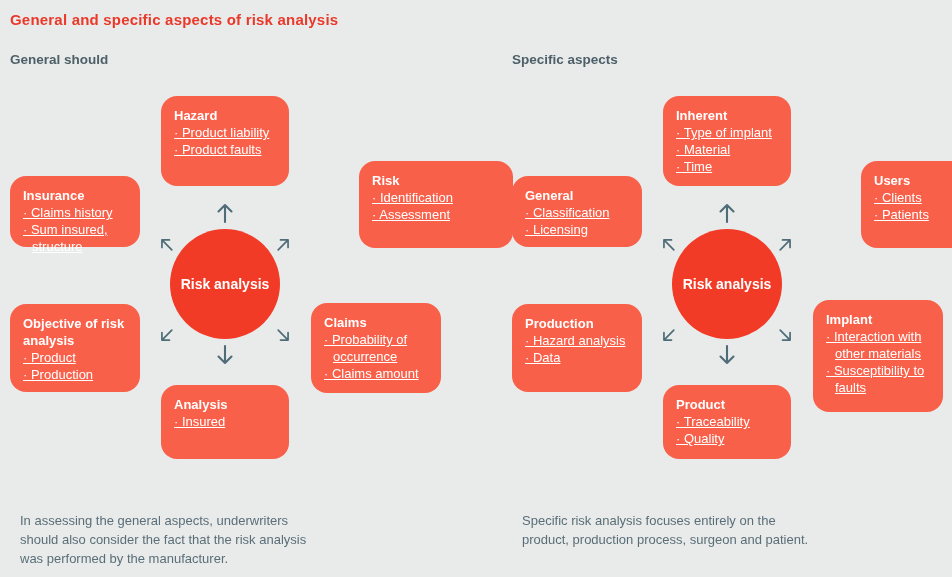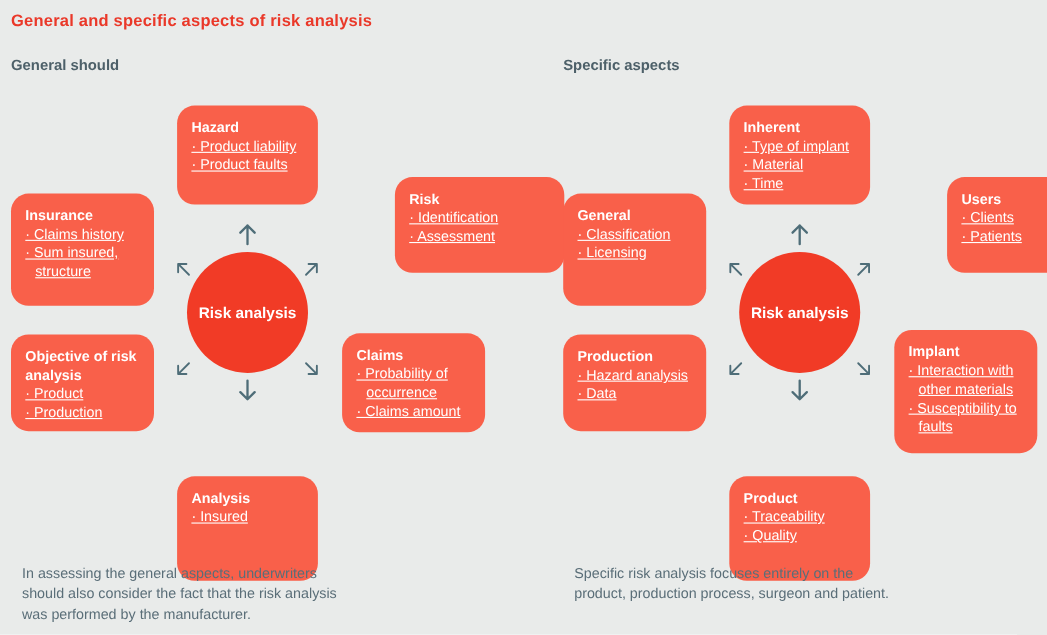--- a/index.html
+++ b/index.html
@@ -23,25 +23,25 @@
   .box {
     position:absolute; border-radius:16px;
     background:var(--box_orange,#f9604a);
     color:var(--box_text,#fff);
     padding:11px 12px 0 13px; box-sizing:border-box;
     font-size:13px;
   }
   .box-title { font-weight:bold; line-height:17px; }
   .box-item  { line-height:17px; padding-left:9px; text-indent:-9px;text-decoration:underline; }
   .box-top         { left:161px; top:96px;  width:128px; height:90px; }
-  .box-left-upper  { left:10px;  top:176px; width:130px; height:102px; }
+  .box-left-upper  { left:10px;  top:176px; width:130px; height:71px; }
   .box-right-upper { left:311px; top:161px; width:154px; height:87px;margin-left:48px; }
   .box-left-lower  { left:10px;  top:304px; width:130px; height:88px; }
   .box-right-lower { left:311px; top:303px; width:130px; height:90px; }
-  .box-bottom      { left:161px; top:385px; width:128px; height:95px;margin-top:48px; }
+  .box-bottom      { left:161px; top:385px; width:128px; height:74px; }
   .d-right .box-right-lower { top:300px; height:112px; }
   .circle {
     position:absolute; left:170px; top:229px; width:110px; height:110px;
     border-radius:50%; background:var(--circle_red,#f13b26);
     display:flex; align-items:center; justify-content:center;
   }
   .circle-label { color:#fff; font-weight:bold; font-size:14px; }
   .arrow {
     position:absolute; width:24px; height:24px;
     fill:none; stroke:var(--arrow,#4e6d78); stroke-width:2.1px;

